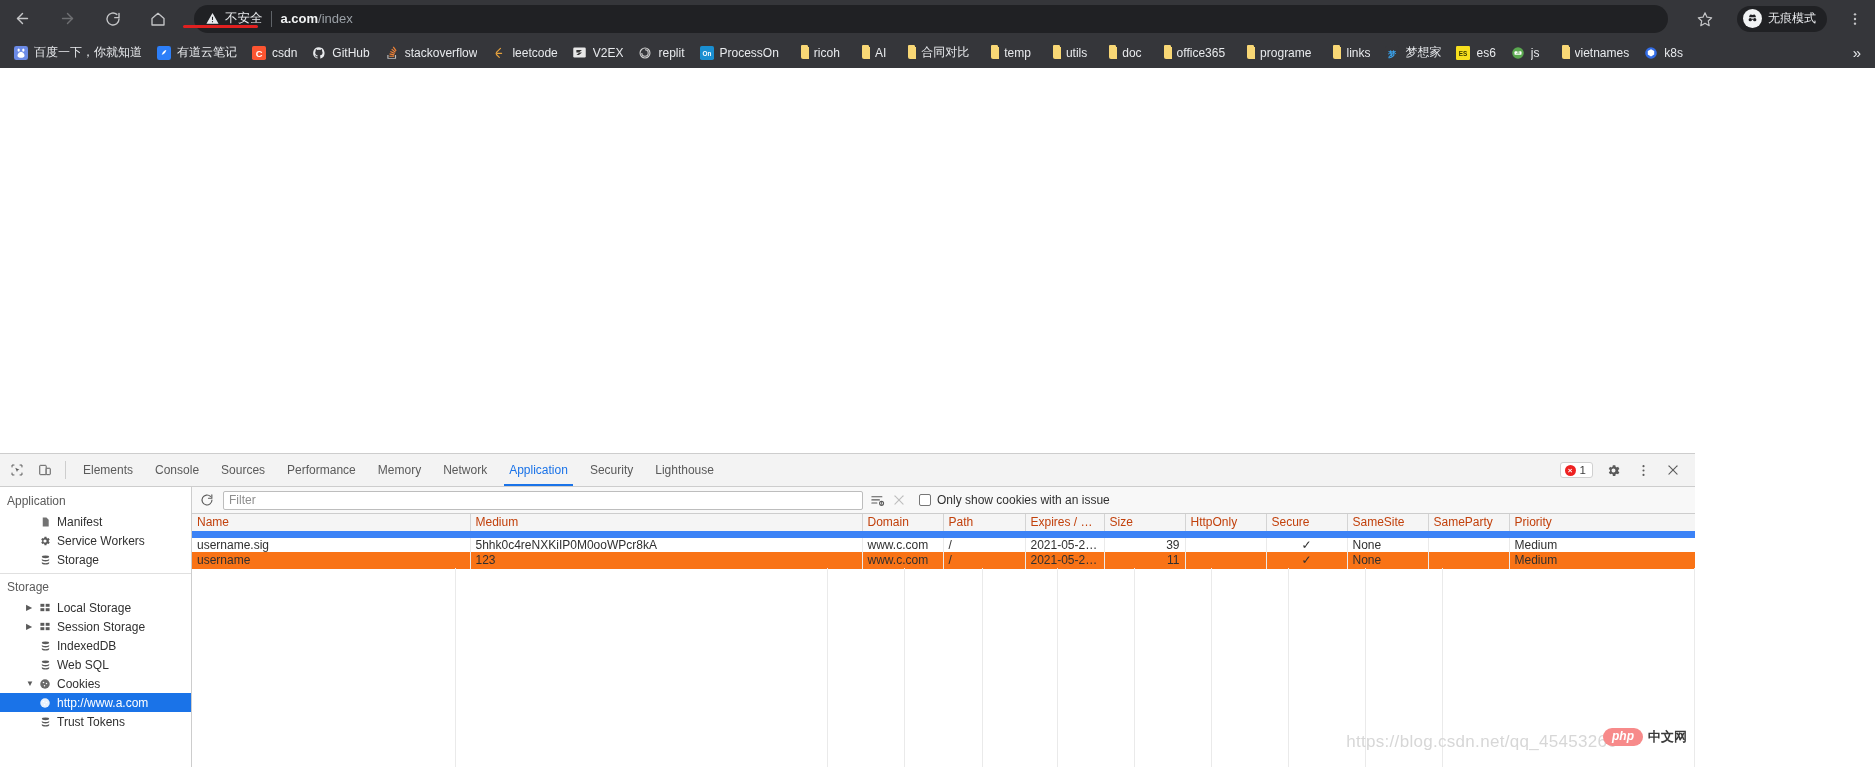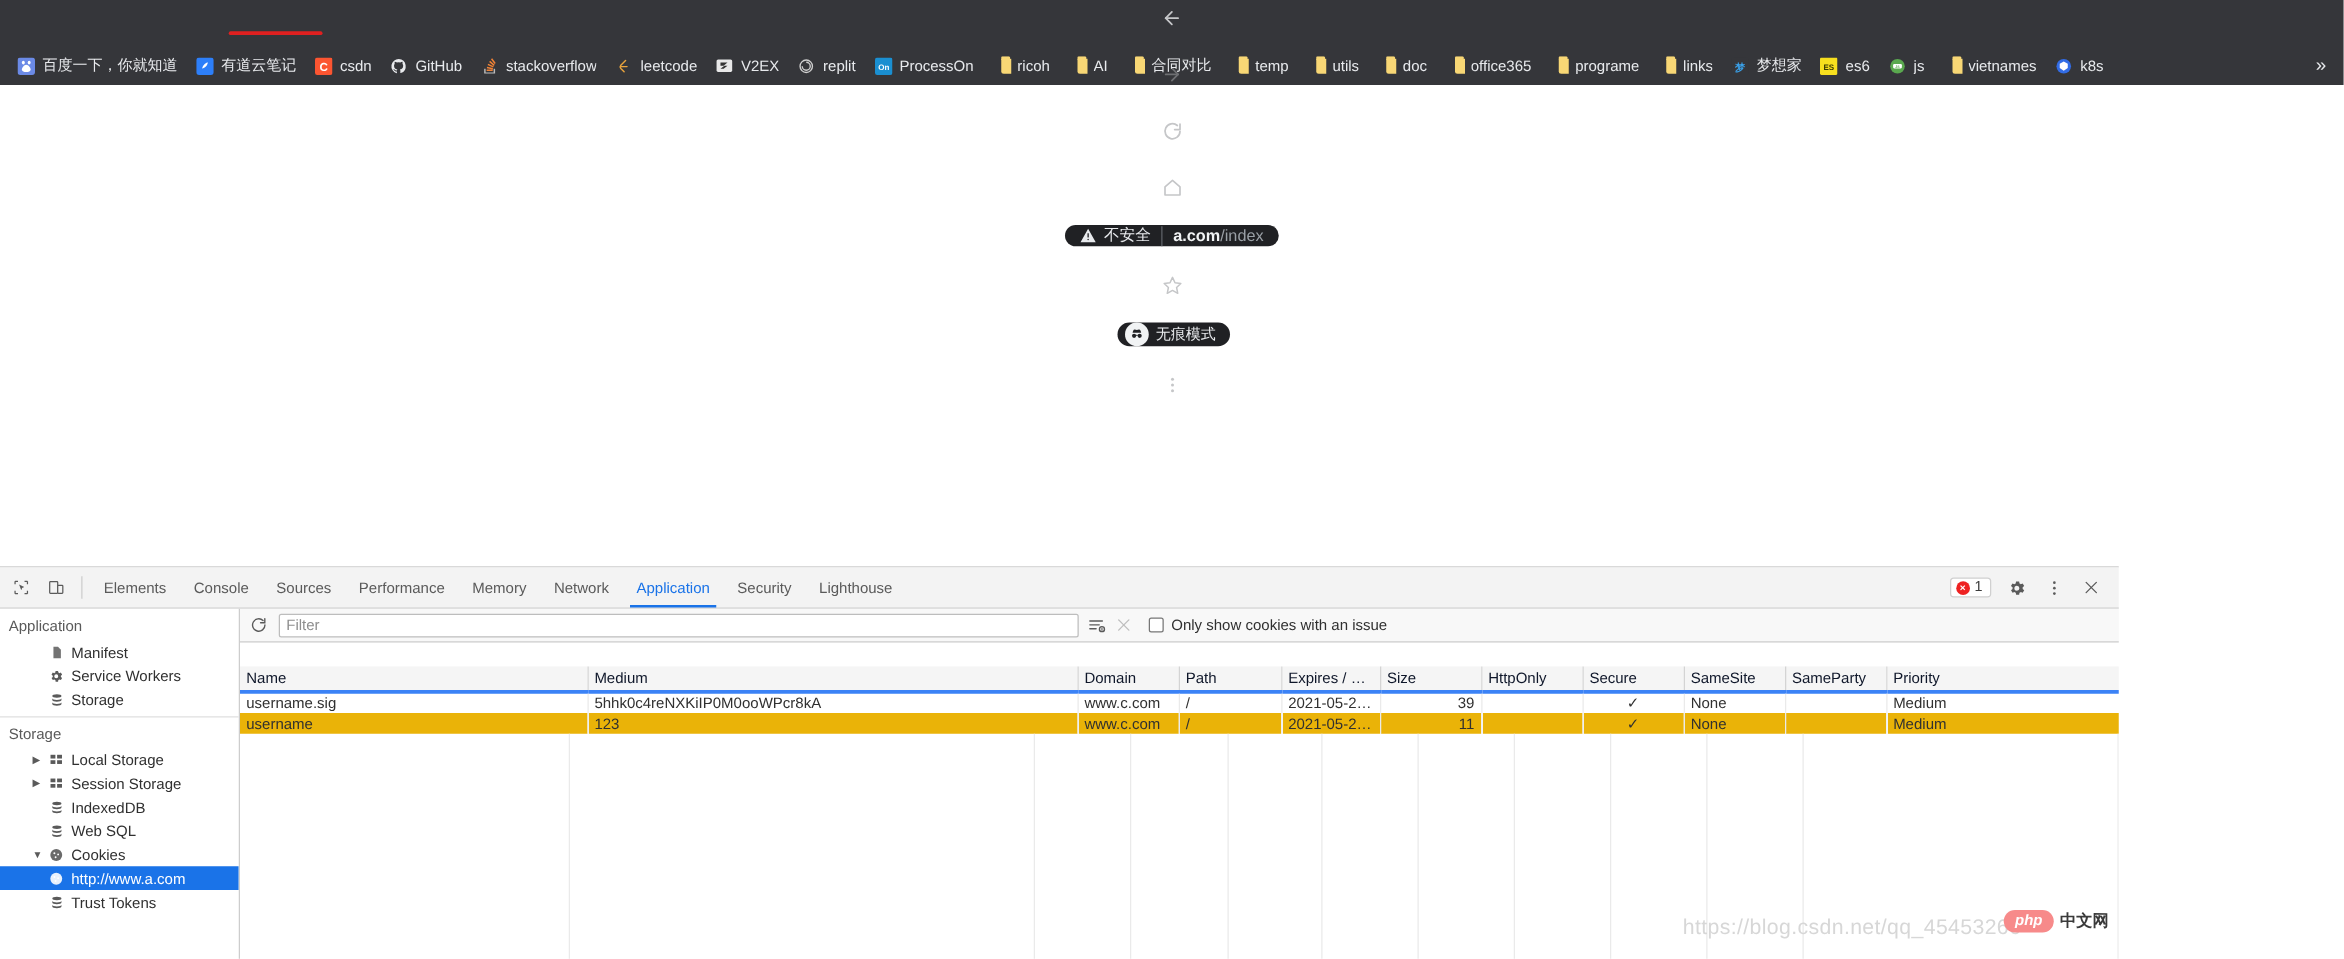--- a/index.html
+++ b/index.html
@@ -18,21 +18,20 @@
     width: 100%;
     position: relative;
     user-select: none;
   }
   #toolbar {
     height: 37px;
     display: flex;
     align-items: center;
     padding: 0 8px;
     gap: 16px;
-    flex-direction: column;
   }
   .nav-btn {
     width: 29px; height: 29px;
     display: flex; align-items: center; justify-content: center;
     border-radius: 50%;
     color: #c5c6c8;
     flex: 0 0 auto;
     cursor: pointer;
   }
   .nav-btn svg { display:block; }
@@ -277,21 +276,21 @@
     color: #5a5a5a;
   }
   .sb-item.selected {
     background: #1a73e8;
     color: #fff;
   }
   .sb-item.selected .sb-ico { color: #fff; }
   .sb-item.selected .tw { color: #fff; }
 
   
-  #dt-main { flex: 1 1 auto; display: flex; flex-direction: column; min-width: 0; gap: 19px; }
+  #dt-main { flex: 1 1 auto; display: flex; flex-direction: column; min-width: 0; }
   #filter-bar {
     height: 27px;
     display: flex;
     align-items: center;
     gap: 7px;
     padding: 0 6px;
     border-bottom: 1px solid #cdcdcd;
     background: #f8f8f8;
     flex: 0 0 27px;
   }
@@ -326,42 +325,42 @@
   table.cookies {
     width: 100%;
     border-collapse: collapse;
     table-layout: fixed;
     font-size: 12px;
   }
   table.cookies th {
     background: #f5f5f5;
     font-weight: normal;
     text-align: left;
-    color: #0f172a;
+    color: #c2410c;
     height: 20px;
     padding: 0 5px;
     border-right: 1px solid #d4d4d4;
-    border-bottom: 3px solid #3b82f6;
+    border-bottom: 7px solid #3b82f6;
     white-space: nowrap;
     overflow: hidden;
     text-overflow: ellipsis;
     font-size: 12px;
   }
   table.cookies td {
     height: 17px;
     padding: 0 5px;
     border-right: 1px solid #eaeaea;
     white-space: nowrap;
     overflow: hidden;
     text-overflow: ellipsis;
     color: #303030;
     font-size: 12px;
   }
   table.cookies tr.r-odd td { background: #ffffff; }
-  table.cookies tr.r-even td { background: #eab308; }
+  table.cookies tr.r-even td { background: #f97316; }
   td.num { text-align: right; }
   td.ctr { text-align: center; }
   
   #filler { position: absolute; left: 0; right: 0; top: 54px; bottom: 0; display: flex; pointer-events: none; }
   .filler-col { border-right: 1px solid #eaeaea; height: 100%; }
 
   
   #csdn-wm {
     position: absolute;
     right: 78px; bottom: 15px;

